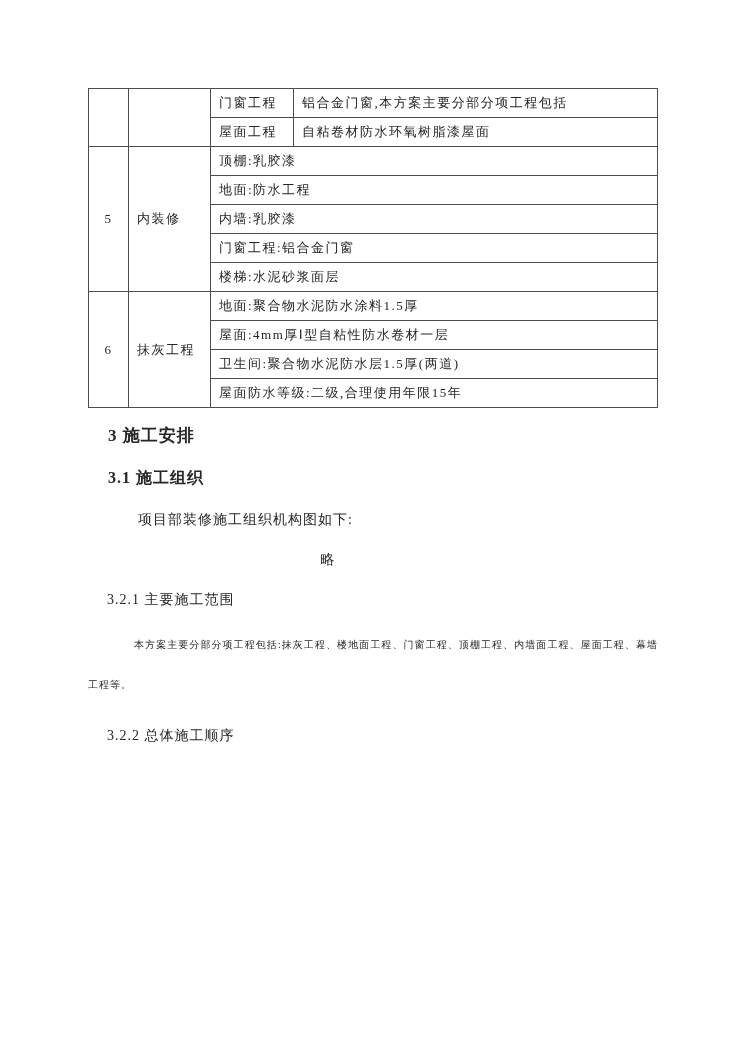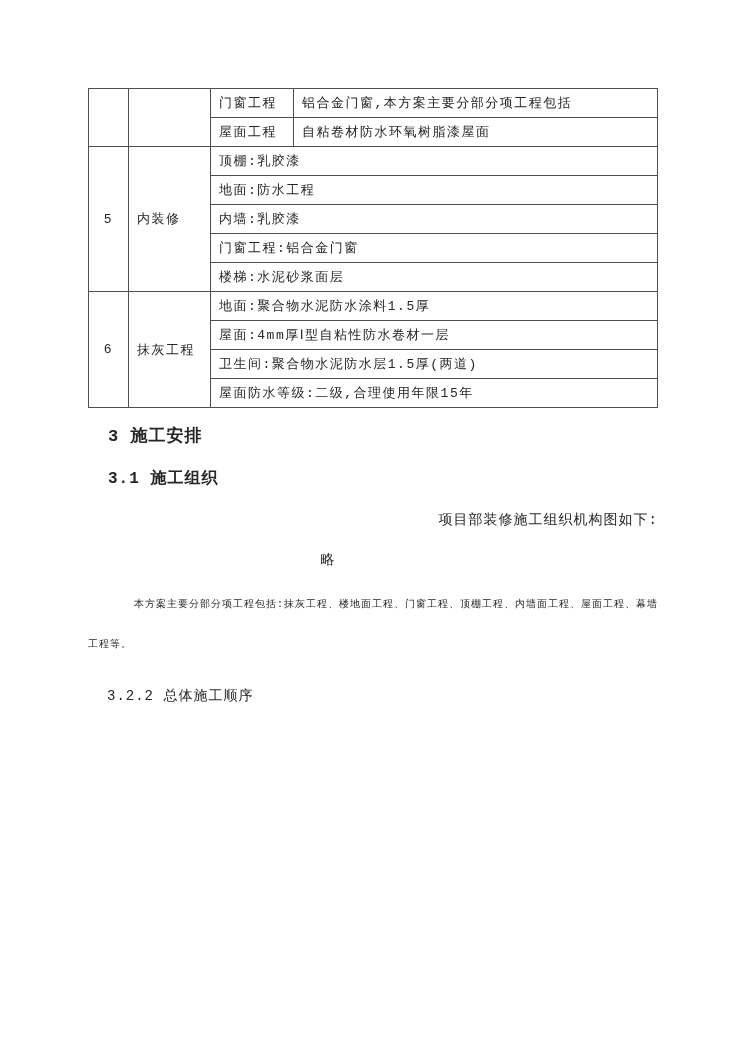--- a/index.html
+++ b/index.html
@@ -2,21 +2,21 @@
 <html><head>
 <meta charset="utf-8">
 <style>
   * { margin:0; padding:0; box-sizing:border-box; }
   html,body { background:#ffffff; }
   .page {
     position:relative;
     width:744px; height:1052px;
     background:#ffffff;
     color:#262626;
-    font-family:Liberation Mono, monospace;
+    font-family:Liberation Serif, serif;
     overflow:hidden;
   }
   .content {
     position:absolute;
     left:88px; top:88px;
     width:570px;
   }
   table.spec {
     border-collapse:collapse;
     width:570px;
@@ -48,21 +48,20 @@
     margin:21px 0 0 20px;
     font-size:16px;
     font-weight:bold;
     letter-spacing:1px;
   }
   .para {
     margin:20px 0 0 0;
     font-size:14px;
     letter-spacing:1px;
     line-height:22px;
-    text-align:right;
   }
   .para.indent-first { text-indent:50px; }
   .omitted {
     margin-top:20px;
     font-size:14px;
     letter-spacing:1px;
     text-align:center;
     padding-right:90px;
   }
   .numbered {
@@ -135,19 +134,20 @@
 
     <div class="h-main">3 施工安排</div>
 
     <div class="h-sub">3.1 施工组织</div>
 
     <div class="para indent-first">项目部装修施工组织机构图如下:</div>
 
     <div class="omitted">略</div>
 
 
+    <div class="numbered">3.2.1 主要施工范围</div>
 
     <div class="para-scope">本方案主要分部分项工程包括:抹灰工程、楼地面工程、门窗工程、顶棚工程、内墙面工程、屋面工程、幕墙工程等。</div>
 
     <div class="numbered">3.2.2 总体施工顺序</div>
 
   </div>
 </div>
 
 </body></html>

